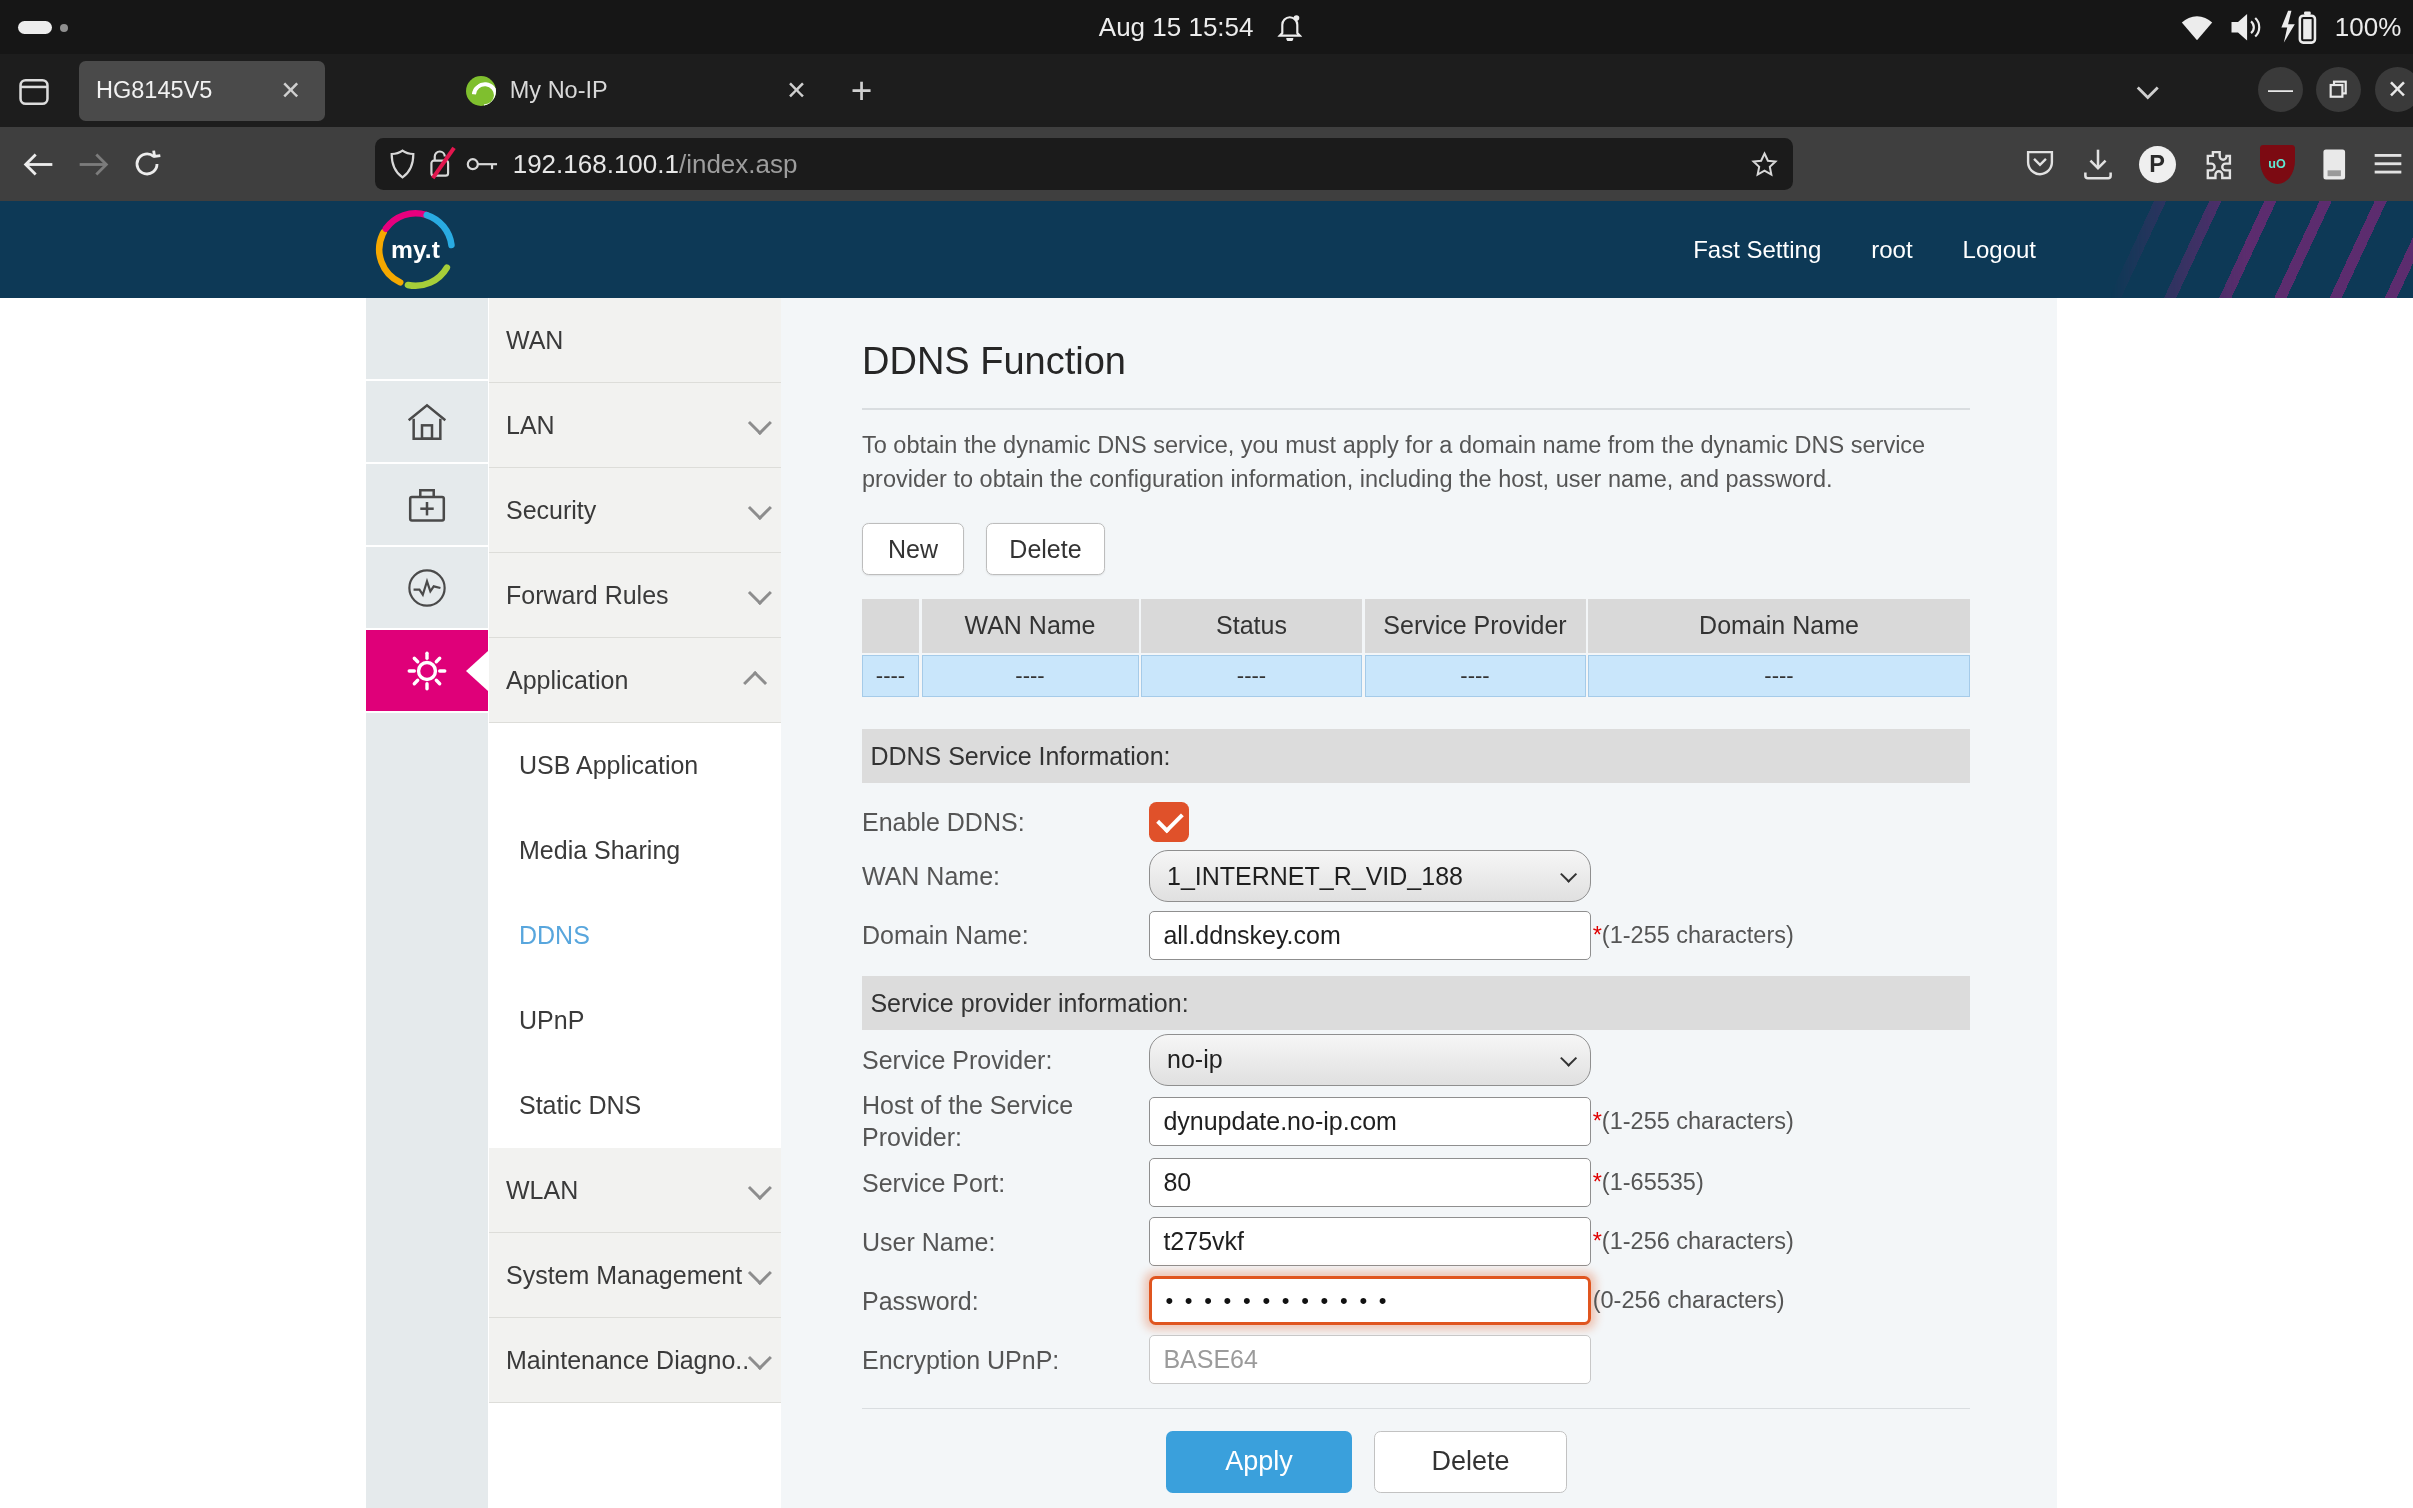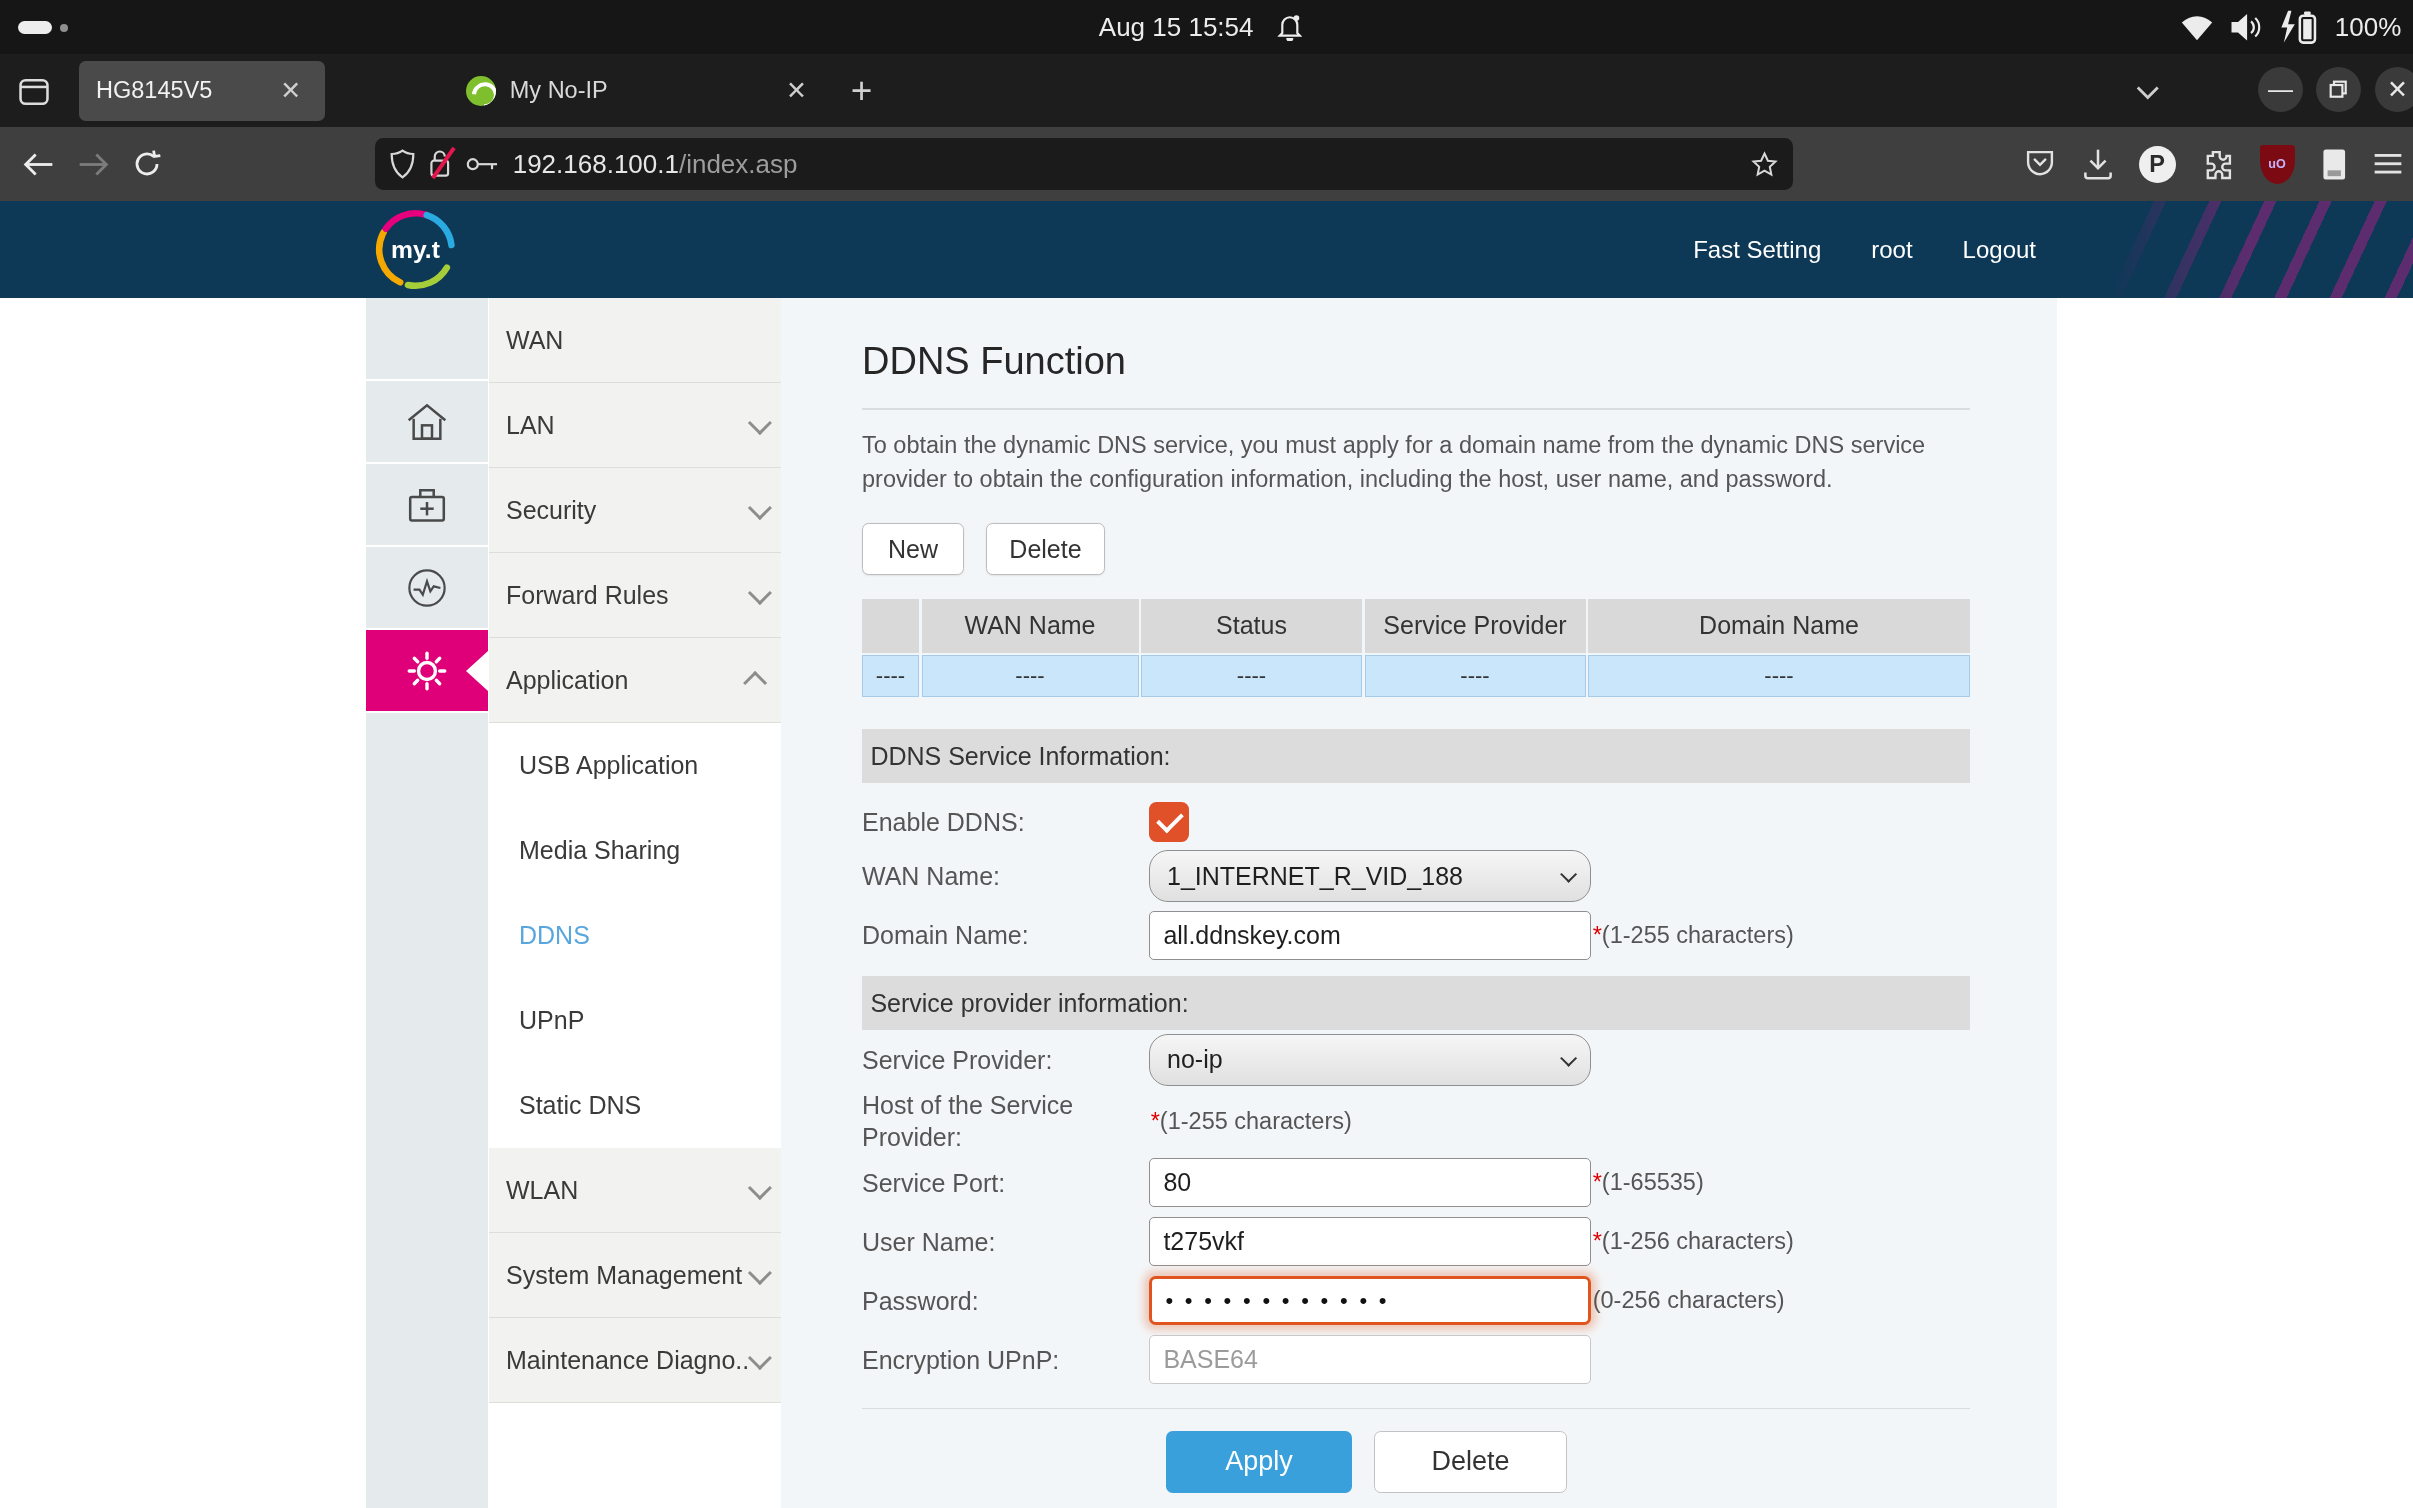--- a/index.html
+++ b/index.html
@@ -41,21 +41,21 @@
   .navbtn.back { margin-left:11.7px; } .navbtn.fwd { color:#7c7c7c; }
   .urlbar { position:absolute; left:375px; top:11px; width:1418px; height:52px; background:#1b1b1b; border-radius:8.4px;
     display:flex; align-items:center; padding:0 15px; gap:13.4px; }
   .url-text { font-size:26px; color:#e6e6e6; flex:1; white-space:nowrap; }
   .url-text .path { color:#9d9d9d; }
   .redslash { position:relative; }
   .redslash::after { content:""; position:absolute; left:-3.4px; top:11.7px; width:37px; height:4.2px; background:#e3164e; transform:rotate(-55deg); }
   .tool-icons { position:absolute; right:10px; top:0; height:74px; display:flex; align-items:center; gap:25px; color:#e2e2e2; }
   .pbadge { width:37px; height:37px; border-radius:50%; background:#efefef; color:#2b2b2b; font-weight:bold; font-size:23.5px;
     display:flex; align-items:center; justify-content:center; }
-  .ublock { width:35px; height:39px; background:#7c0a12; color:#c4b5fd; font-size:12.6px; font-weight:bold;
+  .ublock { width:35px; height:39px; background:#7c0a12; color:#5eead4; font-size:12.6px; font-weight:bold;
     display:flex; align-items:center; justify-content:center; border-radius:3.4px 3.4px 50% 50%/3.4px 3.4px 60% 60%; }
 
   
   .siteheader { position:absolute; left:0; top:201px; width:2413px; height:97px; background:#0d3956; overflow:hidden; }
   .stripes { position:absolute; right:0; top:0; width:302px; height:97px;
     background:repeating-linear-gradient(115deg, transparent 0 39px, rgba(171,32,134,.5) 39px 50px);
     -webkit-mask:linear-gradient(to right, transparent, #000 45%); mask:linear-gradient(to right, transparent, #000 45%); }
   .logo { position:absolute; left:372px; top:5px; width:87px; height:87px; }
   .hnav { position:absolute; right:0; top:0; height:97px; display:flex; align-items:center; gap:50px; padding-right:377px; }
   .hnav a { color:#fff; font-size:24px; text-decoration:none; }
@@ -434,20 +434,21 @@
     <div class="frow">
       <span class="flabel">Service Provider:</span>
       <div class="select">
         <span class="val">no-ip</span>
         <span class="selchev"></span>
       </div>
     </div>
 
     <div class="frow">
       <span class="flabel">Host of the Service Provider:</span>
+      <input class="tinput" value="dynupdate.no-ip.com" style="">
       <span class="hint"><span class="req">*</span><span>(1-255 characters)</span></span>
     </div>
 
     <div class="frow">
       <span class="flabel">Service Port:</span>
       <input class="tinput" value="80" style="">
       <span class="hint"><span class="req">*</span><span>(1-65535)</span></span>
     </div>
 
     <div class="frow">

